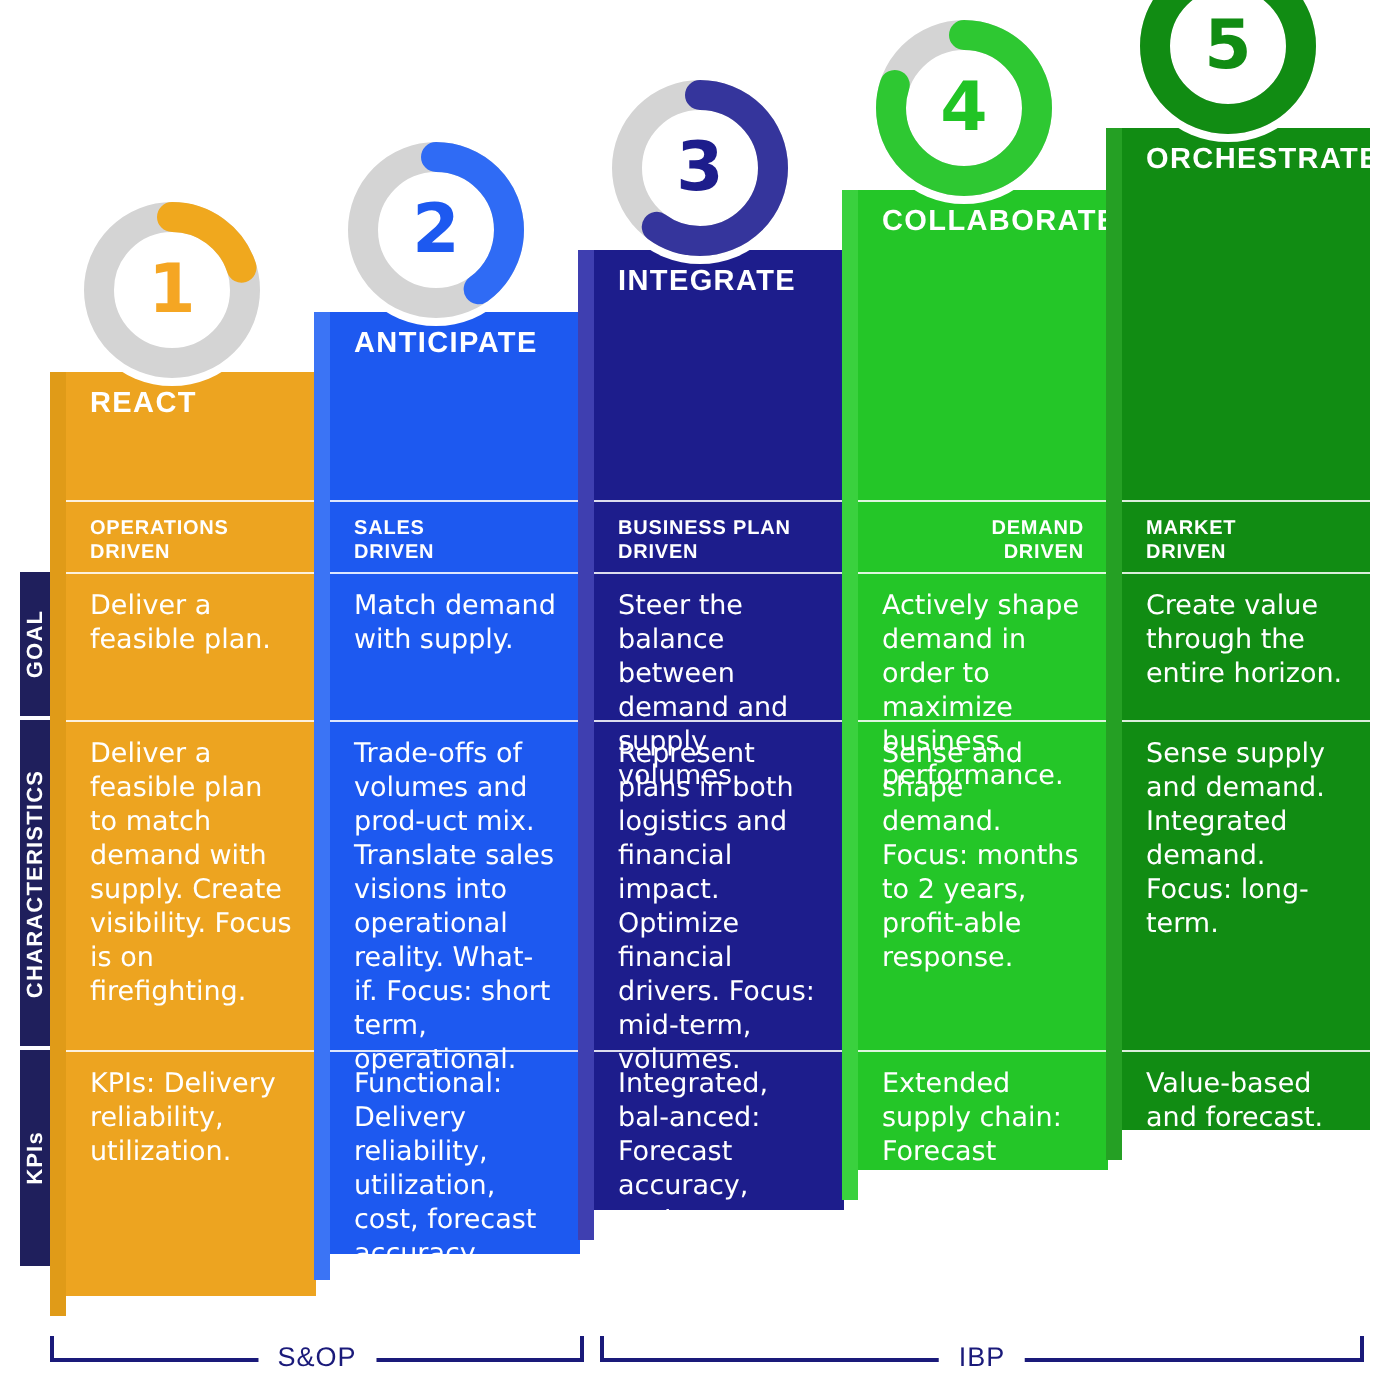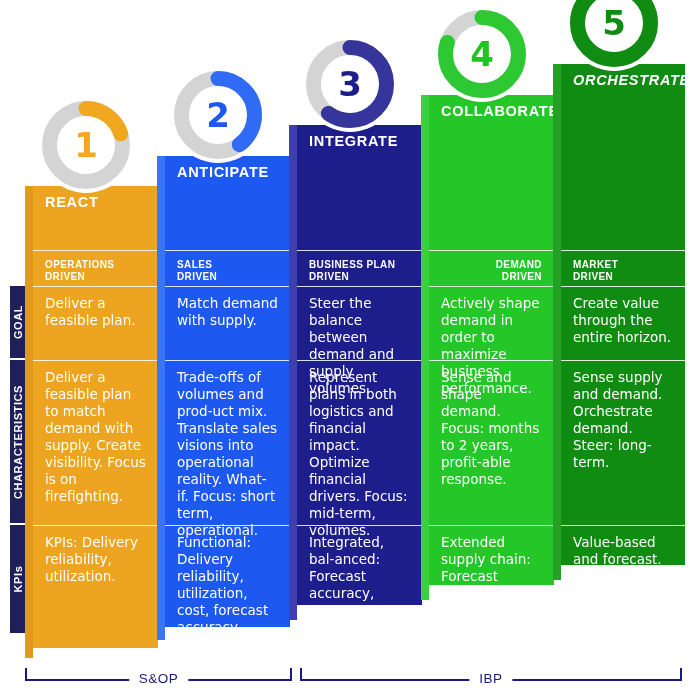--- a/index.html
+++ b/index.html
@@ -161,32 +161,32 @@
             <div class="para">Sense and shape demand. Focus: months to 2 years, profit-able response.</div>
           </div>
           <div class="cell" style="height: 60px;">
             <div class="para">Extended supply chain: Forecast accuracy, custom-er service, cash flow, market share, profit.</div>
           </div>
         </div>
       </div>
       <div class="col" style="left: 553px; top: 64px; width: 132px; height: 501px;">
         <div class="edge" style="height: 516px; background: rgb(37, 160, 36);"></div>
         <div class="body" style="height: 501px; background: rgb(17, 140, 19);">
-          <div class="cell" style="height: 186px; font-style: italic;">
+          <div class="cell" style="height: 186px;">
             <div class="stage-name">ORCHESTRATE</div>
           </div>
           <div class="cell" style="height: 36px;">
             <div class="driver" style="white-space: pre-line;">MARKET
 DRIVEN</div>
           </div>
           <div class="cell" style="height: 74px;">
             <div class="para">Create value through the entire horizon.</div>
           </div>
           <div class="cell" style="height: 165px;">
-            <div class="para">Sense supply and demand. Orchestrate demand. Steer: long-term.</div>
+            <div class="para">Sense supply and demand. Integrated demand. Focus: long-term.</div>
           </div>
           <div class="cell" style="height: 40px;">
             <div class="para">Value-based and forecast.</div>
           </div>
         </div>
       </div>
     </div>
 
   <div id="rings">
       <div class="ring" style="left: 37px; top: 96px; width: 98px; height: 98px;">

